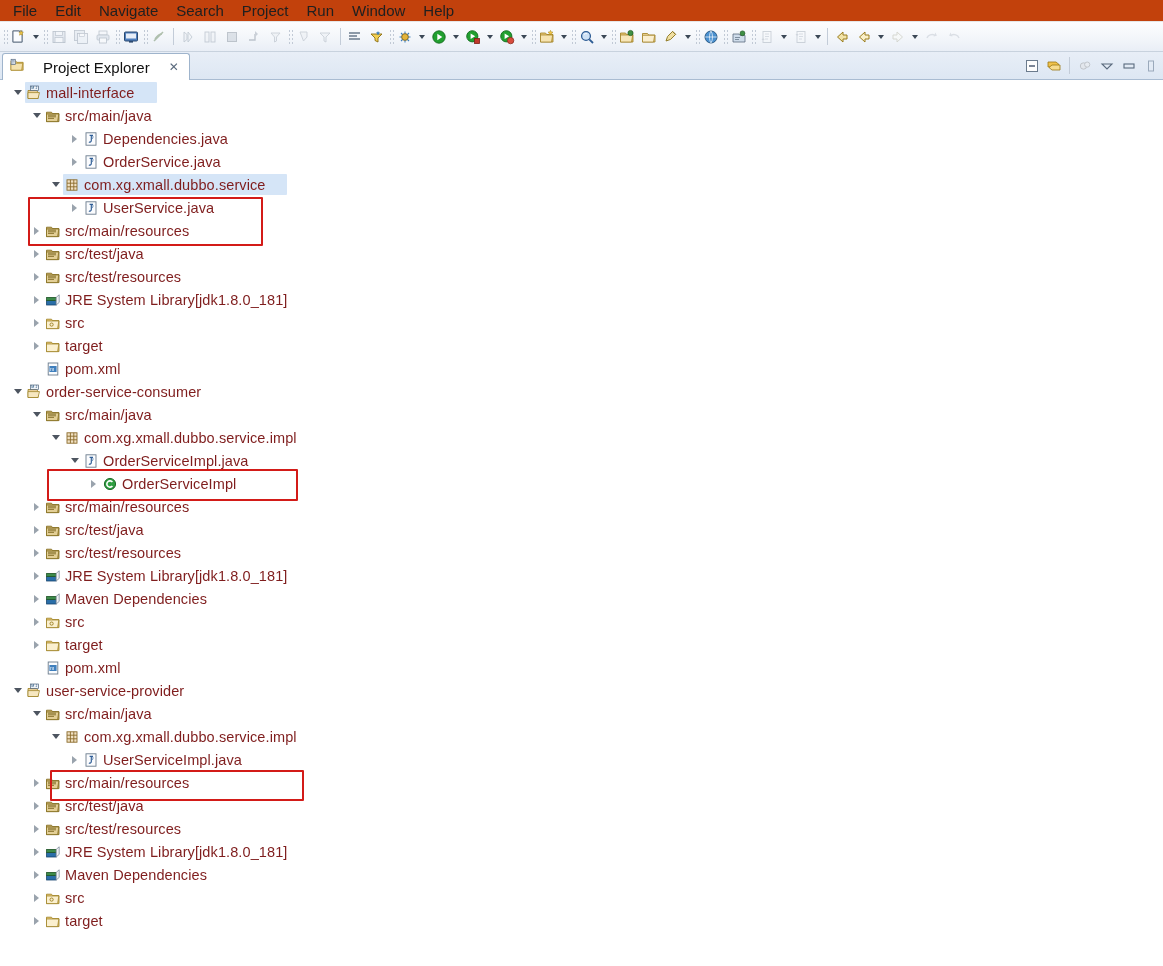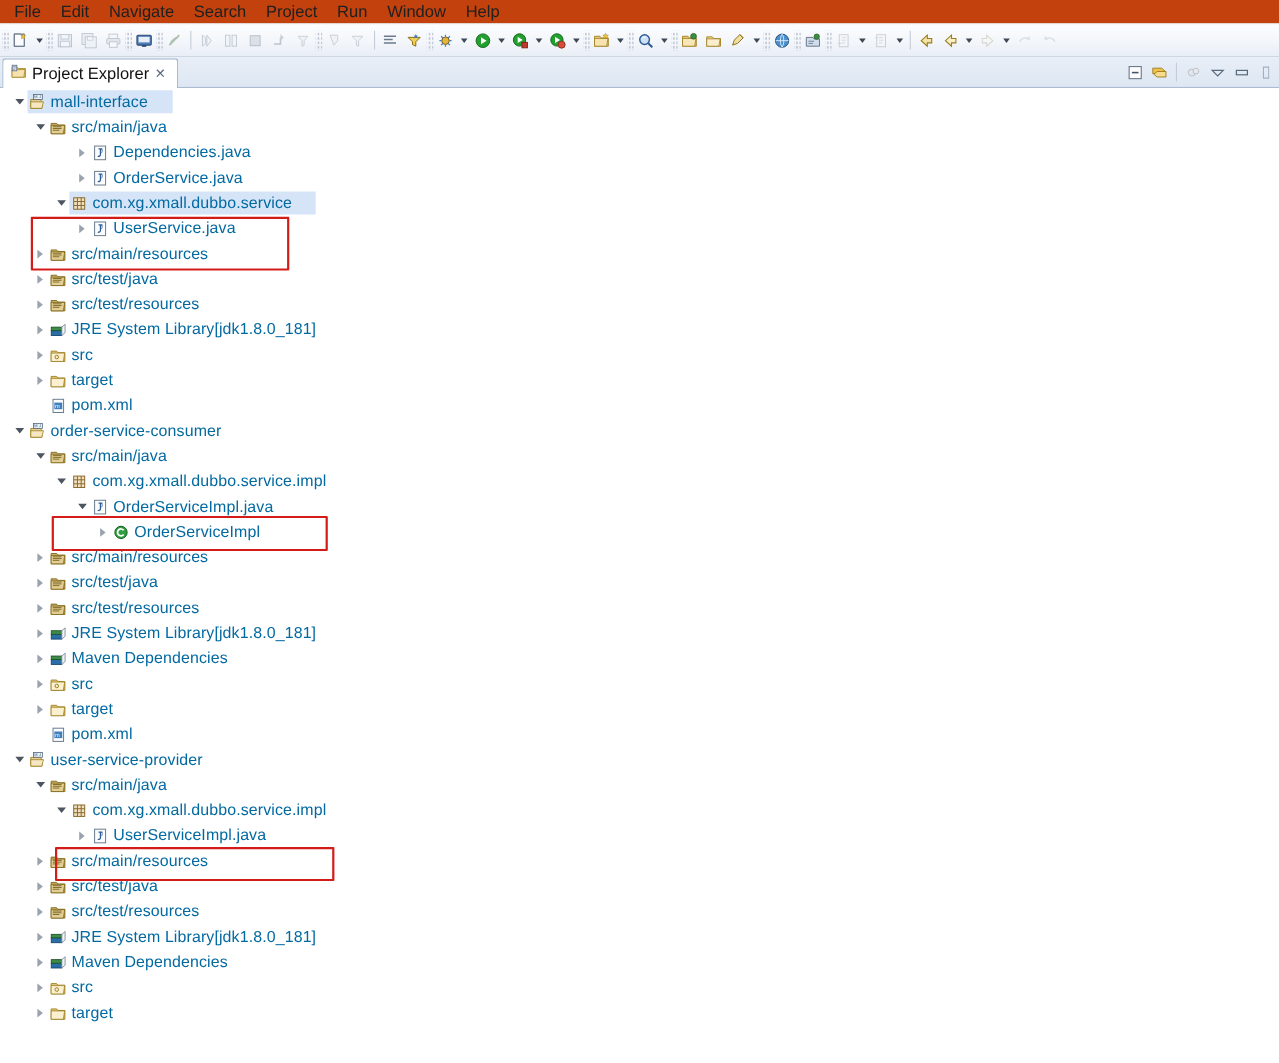--- a/index.html
+++ b/index.html
@@ -48,21 +48,21 @@
   }
 
   
   #viewbar{
     height:27px;position:relative;
     background:linear-gradient(180deg,#e8eef7 0%,#dde7f3 100%);
     border-bottom:1px solid #a9bcd2;
   }
   #vtab{
     position:absolute;left:2px;top:1px;height:26px;
-    display:flex;align-items:center;gap:4px;padding:0 9px 0 7px;
+    display:flex;align-items:center;gap:18px;padding:0 9px 0 7px;
     background:#ffffff;
     border:1px solid #9fb4cc;border-bottom:none;
     border-top-left-radius:3px;border-top-right-radius:3px;
     box-shadow:0 -1px 0 #ffffff inset;
   }
   #vtab .tlabel{font-size:15px;color:#111;white-space:nowrap;}
   #vtab .xclose{
     font-size:12px;color:#5a6a7d;line-height:1;padding:0 1px;cursor:pointer;
     font-family:"DejaVu Sans",sans-serif;
   }
@@ -87,21 +87,21 @@
   .arrow i{display:block;}
   .arrow.r i{
     width:0;height:0;border-top:4px solid transparent;border-bottom:4px solid transparent;
     border-left:5px solid #9aa3ad;
   }
   .arrow.d i{
     width:0;height:0;border-left:4px solid transparent;border-right:4px solid transparent;
     border-top:5px solid #4d5560;
   }
   .ico{width:18px;height:23px;display:flex;align-items:center;justify-content:center;flex:0 0 auto;z-index:1;}
-  .lbl{z-index:1;font-size:14.5px;color:#0369a1;padding-left:3px;letter-spacing:.1px;}
+  .lbl{z-index:1;font-size:14.5px;color:#7f1d1d;padding-left:3px;letter-spacing:.1px;}
 
   
   .redbox{position:absolute;border:2px solid #d31b18;z-index:5;pointer-events:none;border-radius:1px;}
 </style>
 </head>
 <body>
 
 <div id="menubar">
     <div class="mi">File</div>
     <div class="mi">Edit</div>

